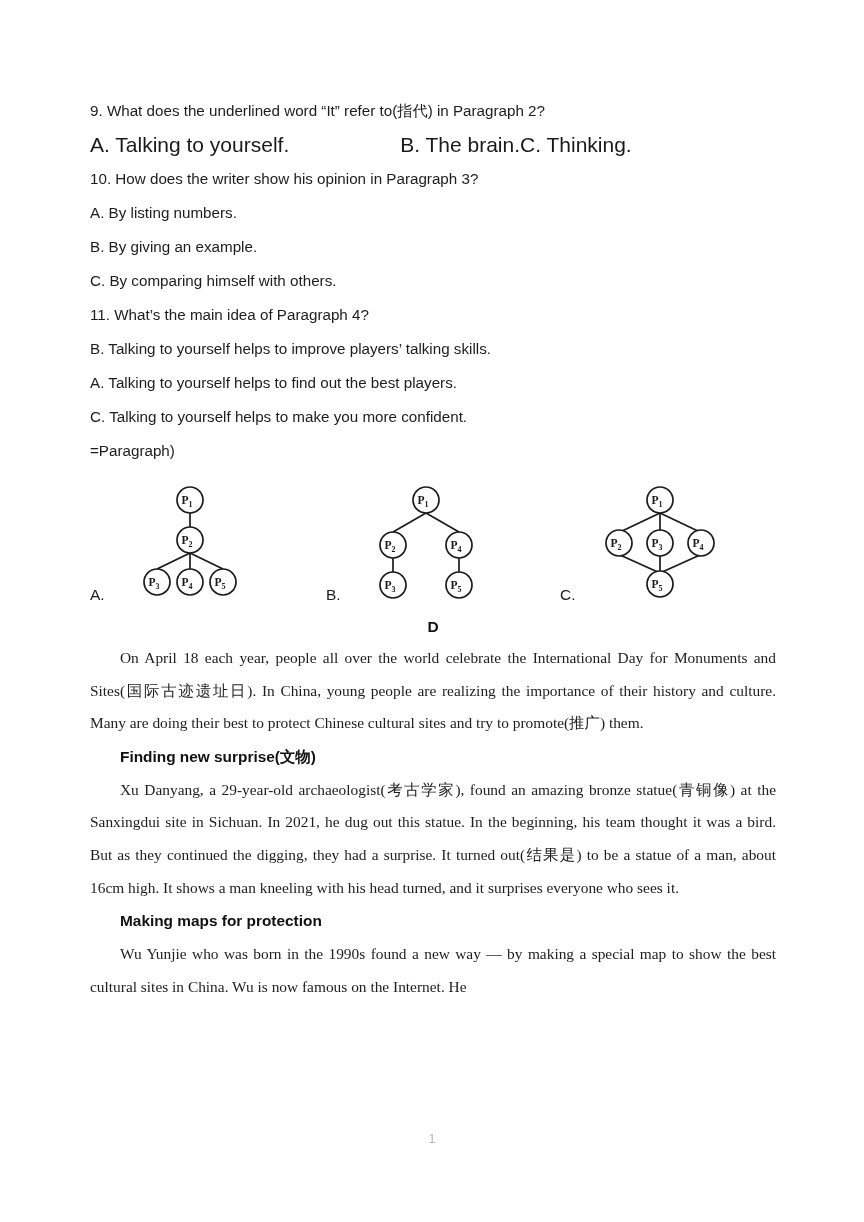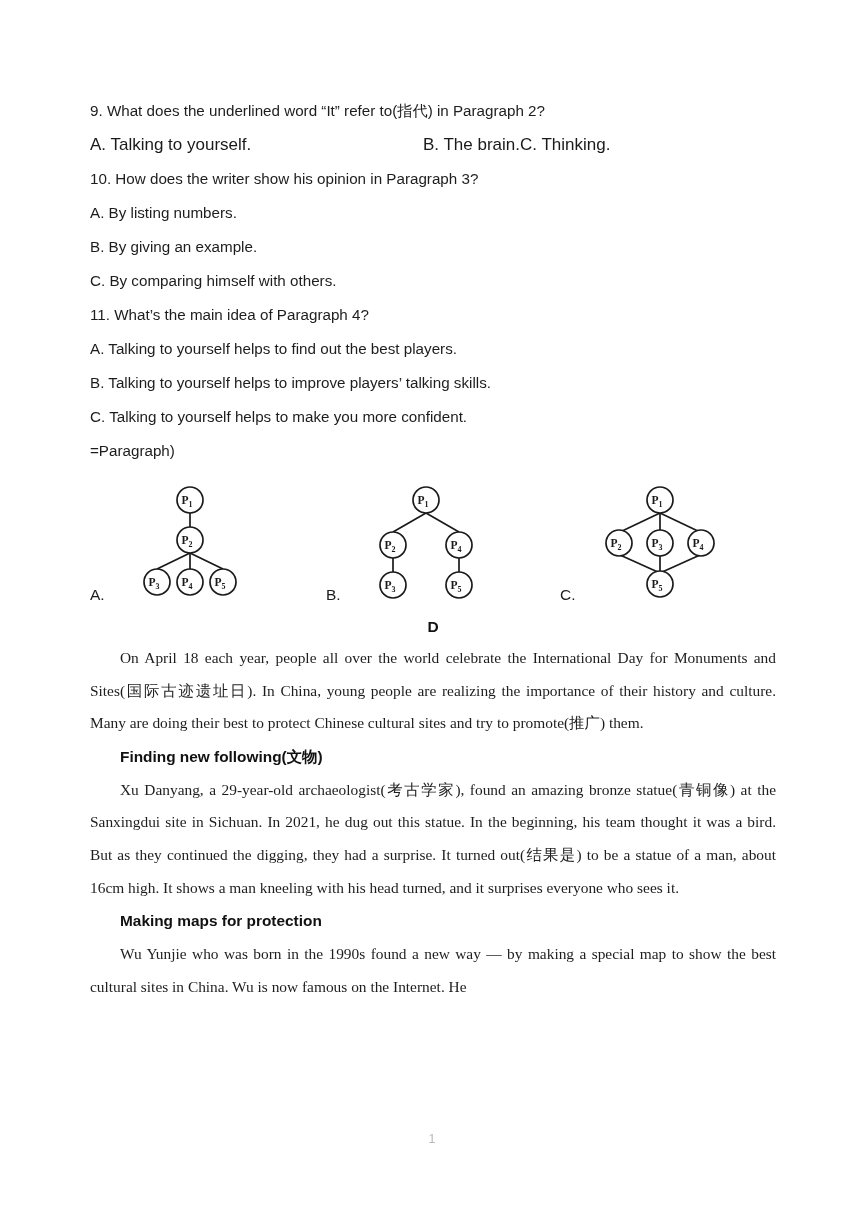--- a/index.html
+++ b/index.html
@@ -32,21 +32,21 @@
   }
 
   
   .q-line {
     font-size: 15.2px;
     line-height: 34px;
     color: #1d1d1d;
     white-space: pre;
   }
   .opt-row {
-    font-size: 17px;
+    font-size: 21px;
     line-height: 34px;
     display: flex;
   }
   .opt-row .oa { width: 200px; flex: 0 0 200px; }
   .opt-row .ob { width: 230px; flex: 0 0 230px; text-align: right; }
   .opt-row .oc { flex: 1 1 auto; }
 
   
   .diagram-row {
     position: relative;
@@ -129,22 +129,22 @@
       <span class="ob">B. The brain.</span>
       <span class="oc">C. Thinking.</span>
     </div>
 
     <div class="q-line">10. How does the writer show his opinion in Paragraph 3?</div>
     <div class="q-line">A. By listing numbers.</div>
     <div class="q-line">B. By giving an example.</div>
     <div class="q-line">C. By comparing himself with others.</div>
 
     <div class="q-line">11. What’s the main idea of Paragraph 4?</div>
+    <div class="q-line">B. Talking to yourself helps to improve players’ talking skills.</div>
     <div class="q-line">A. Talking to yourself helps to find out the best players.</div>
-    <div class="q-line">B. Talking to yourself helps to improve players’ talking skills.</div>
     <div class="q-line">C. Talking to yourself helps to make you more confident.</div>
 
     <div class="q-line">=Paragraph)</div>
 
     <div class="diagram-row">
 
       <div class="diagram-cell a">
         <span class="diagram-label">A.</span>
         <svg class="diagram-svg" width="170" height="126" viewBox="0 0 170 126">
           <g stroke="#1a1a1a" stroke-width="1.7" fill="none">
@@ -223,21 +223,21 @@
           </g>
         </svg>
       </div>
 
     </div>
 
     <div class="section-letter">D</div>
 
     <p class="para">On April 18 each year, people all over the world celebrate the International Day for Monuments and Sites(国际古迹遗址日). In China, young people are realizing the importance of their history and culture. Many are doing their best to protect Chinese cultural sites and try to promote(推广) them.</p>
 
-    <p class="subhead">Finding new following(文物)</p>
+    <p class="subhead">Finding new surprise(文物)</p>
     <p class="para">Xu Danyang, a 29-year-old archaeologist(考古学家), found an amazing bronze statue(青铜像) at the Sanxingdui site in Sichuan. In 2021, he dug out this statue. In the beginning, his team thought it was a bird. But as they continued the digging, they had a surprise. It turned out(结果是) to be a statue of a man, about 16cm high. It shows a man kneeling with his head turned, and it surprises everyone who sees it.</p>
 
     <p class="subhead">Making maps for protection</p>
     <p class="para last-justify">Wu Yunjie who was born in the 1990s found a new way — by making a special map to show the best cultural sites in China. Wu is now famous on the Internet. He</p>
 
   </div>
 
   <div class="page-number">1</div>
 </div>
 

